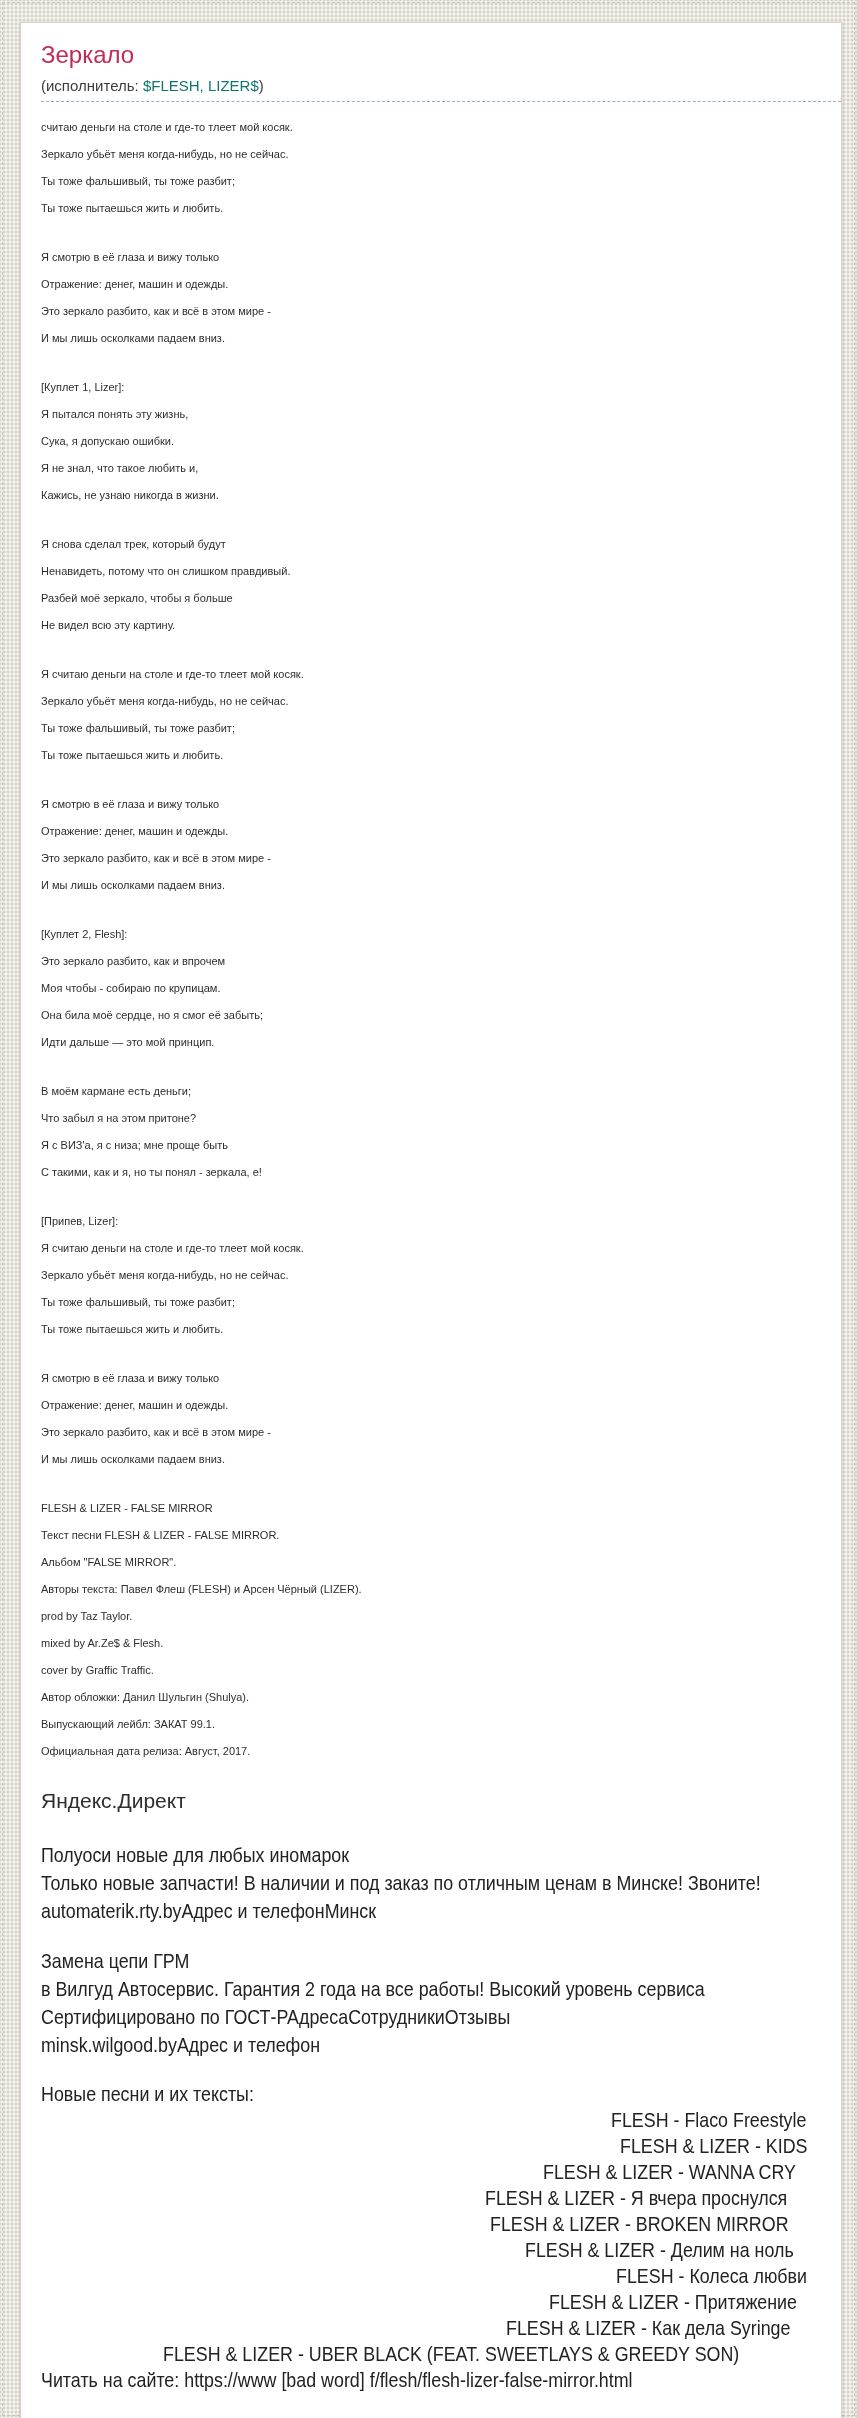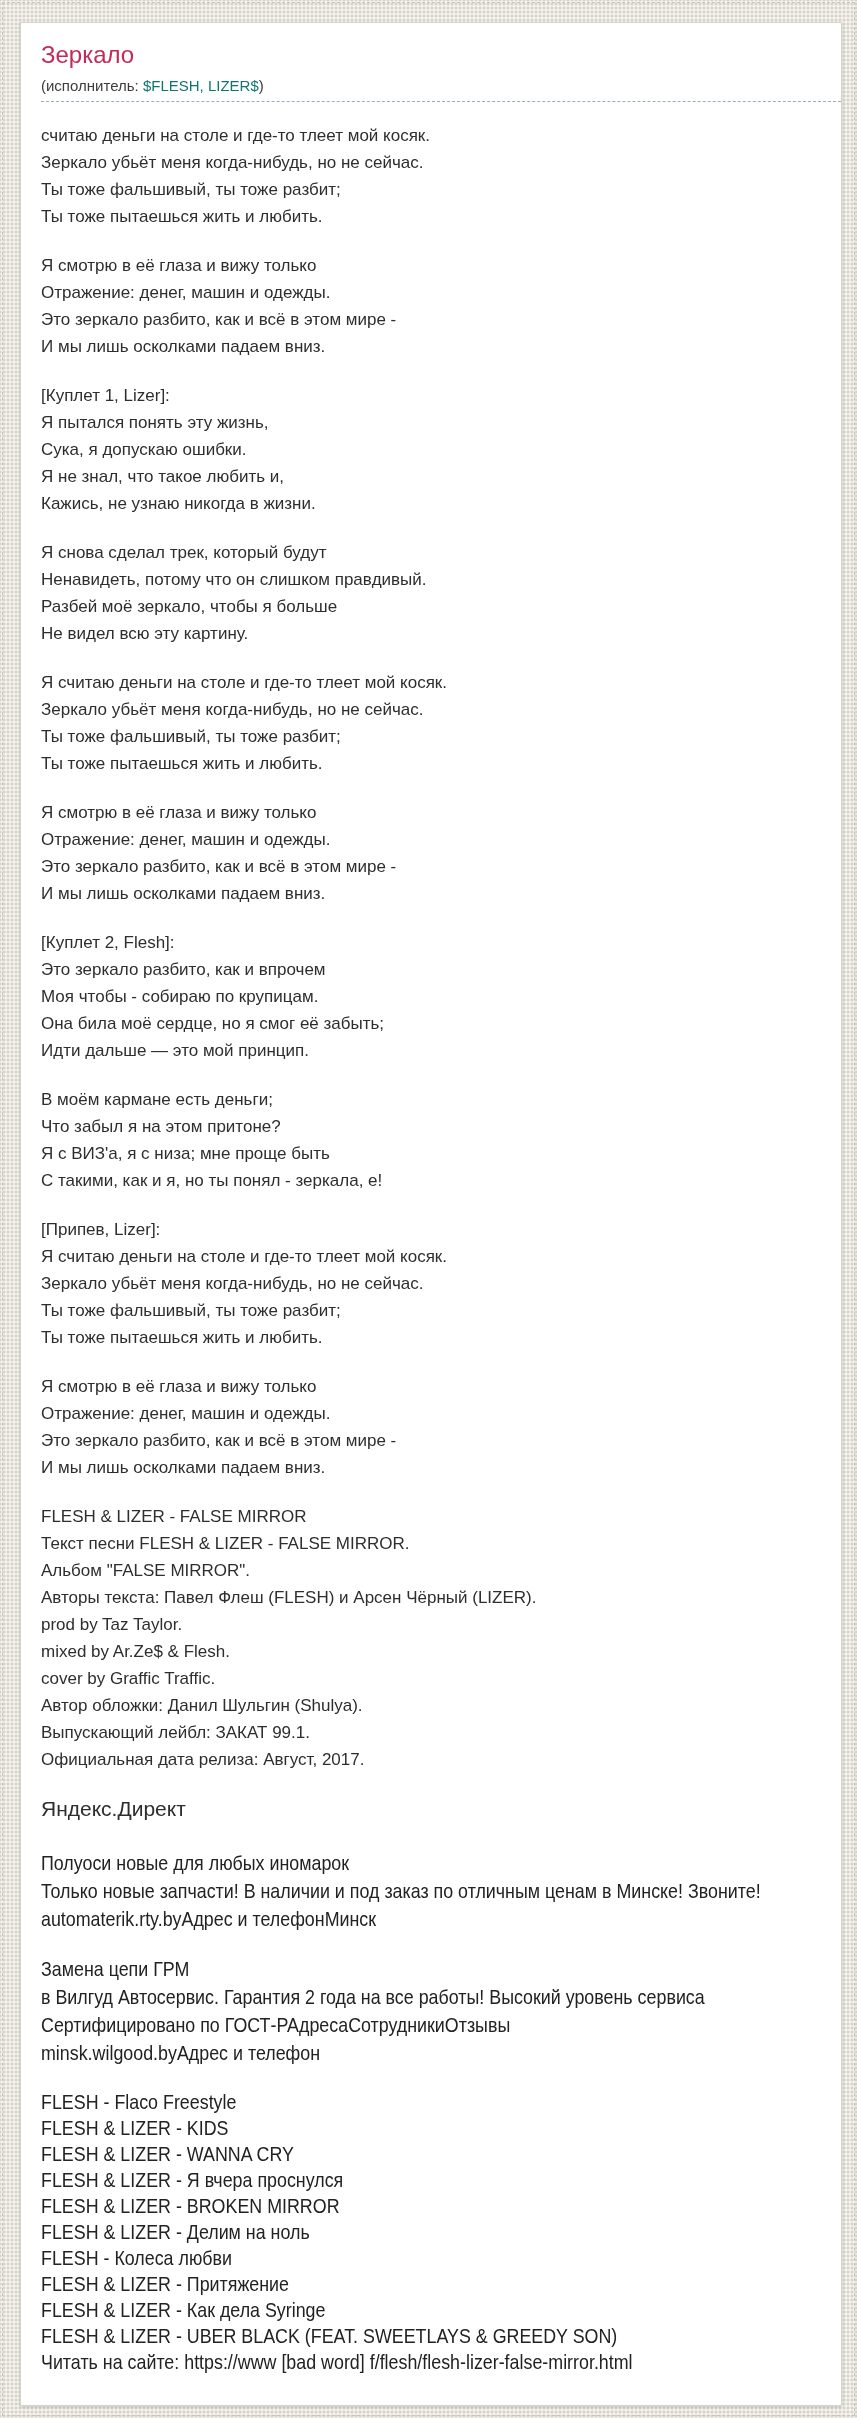--- a/index.html
+++ b/index.html
@@ -23,21 +23,21 @@
   .card{
     position:absolute;left:20px;top:22px;
     width:822px;min-height:2373px;
     box-sizing:border-box;
     background:#fff;
     border:1px solid #d7d3cc;
     box-shadow:0 1px 3px rgba(0,0,0,.18);
     padding:8px 0 30px 0;
   }
   .header{
-    margin:0 0 8px 20px;
+    margin:0 0 0 20px;
     border-bottom:1px dashed #8fb2c6;
     padding-bottom:5px;
   }
   .song-title{
     margin:10px 0 7px 0;
     font-size:24px;
     font-weight:400;
     color:#c22a5a;
     line-height:28px;
   }
@@ -47,21 +47,21 @@
     line-height:20px;
   }
   .artist-link{
     color:#0f766e;
     text-decoration:none;
     cursor:pointer;
   }
   .lyrics{
     margin-left:20px;
     padding-top:12px;
-    font-size:17px;
+    font-size:11px;
     line-height:27px;
     color:#2e2e2e;
   }
   .lyrics p{margin:0 0 22px 0;}
   .yd-label{
     margin:0 0 27px 20px;
     font-size:21px;
     line-height:27px;
     color:#2e2e2e;
   }
@@ -79,21 +79,21 @@
     white-space:nowrap;
   }
   .ad .ad-title-line{cursor:pointer;}
   .related{
     margin-left:20px;
     font-size:21px;
     line-height:26px;
     color:#222;
   }
   .related .rel-line{white-space:nowrap;}
-  .song-link{cursor:pointer;}
+  .song-link{cursor:pointer;text-align:right;}
 </style>
 </head>
 <body>
 
 <div class="page-frame"></div>
 
 <div class="card">
 
   <div class="header">
     <h1 class="song-title">Зеркало</h1>
@@ -126,20 +126,21 @@
       </div>
       <div class="ad">
         <div class="ad-line ad-title-line"><span class="cond">Замена цепи ГРМ</span></div>
         <div class="ad-line"><span class="cond">в Вилгуд Автосервис. Гарантия 2 года на все работы! Высокий уровень сервиса</span></div>
         <div class="ad-line"><span class="cond">Сертифицировано по ГОСТ-РАдресаСотрудникиОтзывы</span></div>
         <div class="ad-line"><span class="cond">minsk.wilgood.byАдрес и телефон</span></div>
       </div>
     </div>
 
   <div class="related">
+    <div class="rel-line"><span class="cond">Новые песни и их тексты:</span></div>
     <div id="related-songs">
         <div class="rel-line song-link"><span class="cond">FLESH - Flaco Freestyle</span></div>
         <div class="rel-line song-link"><span class="cond">FLESH &amp; LIZER - KIDS</span></div>
         <div class="rel-line song-link"><span class="cond">FLESH &amp; LIZER - WANNA CRY</span></div>
         <div class="rel-line song-link"><span class="cond">FLESH &amp; LIZER - Я вчера проснулся</span></div>
         <div class="rel-line song-link"><span class="cond">FLESH &amp; LIZER - BROKEN MIRROR</span></div>
         <div class="rel-line song-link"><span class="cond">FLESH &amp; LIZER - Делим на ноль</span></div>
         <div class="rel-line song-link"><span class="cond">FLESH - Колеса любви</span></div>
         <div class="rel-line song-link"><span class="cond">FLESH &amp; LIZER - Притяжение</span></div>
         <div class="rel-line song-link"><span class="cond">FLESH &amp; LIZER - Как дела Syringe</span></div>

